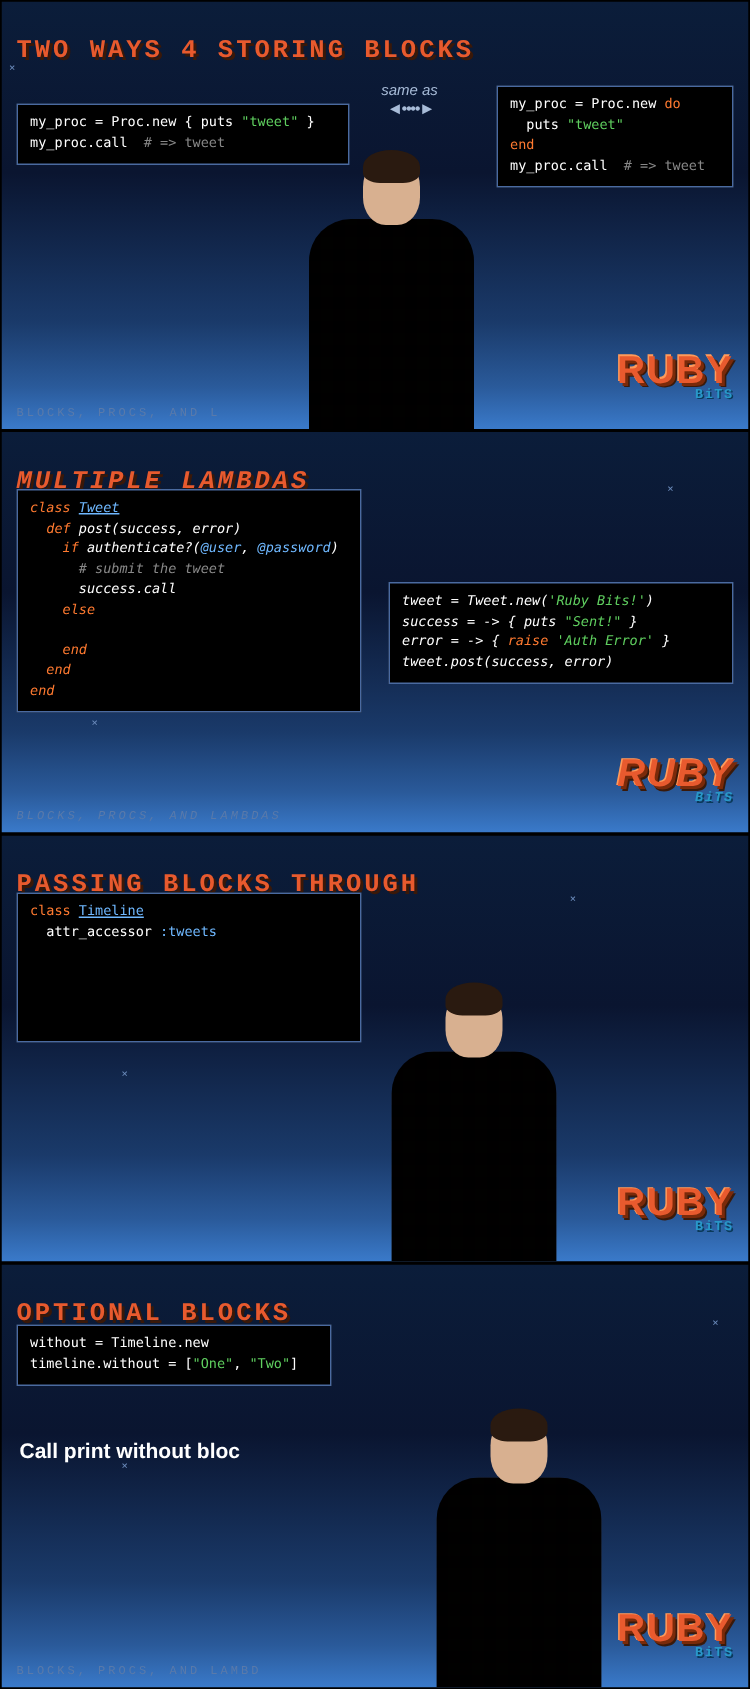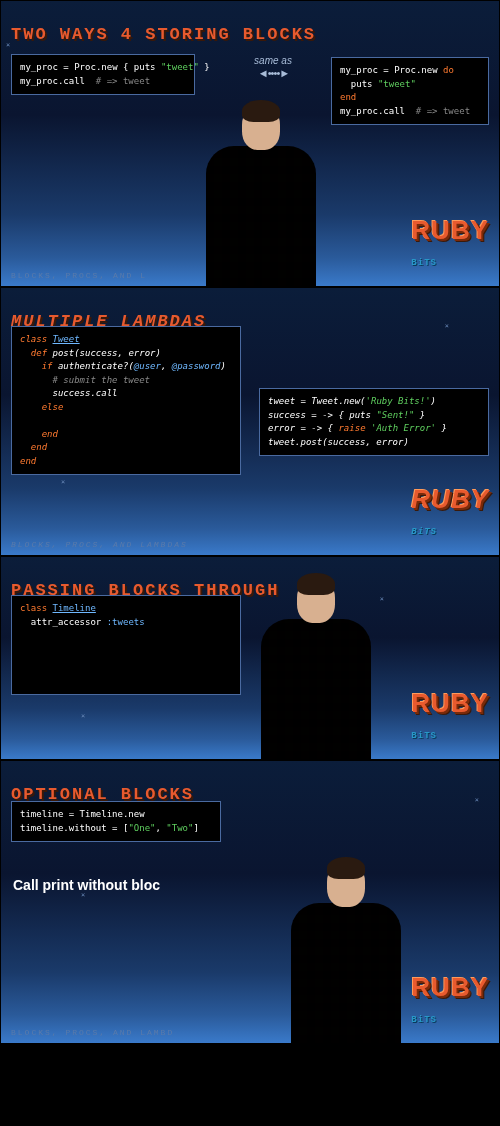--- a/index.html
+++ b/index.html
@@ -11,21 +11,21 @@
   }
   .slide {
     width: 500px;
     position: relative;
     background: linear-gradient(180deg, #0b1d3a 0%, #0a1530 40%, #1a3a6a 75%, #2a5a9a 90%, #3a7aca 100%);
     border: 1px solid #000;
     overflow: hidden;
   }
   .slide-1 { height: 287px; }
   .slide-2 { height: 269px; font-style: italic; }
-  .slide-3 { height: 204px; }
+  .slide-3 { height: 286px; }
   .slide-4 { height: 284px; }
   .title {
     font-family: "Courier New", monospace;
     font-weight: bold;
     font-size: 17px;
     letter-spacing: 2px;
     color: #e85a2e;
     text-shadow: 2px 2px 0 #3a1808;
     padding: 24px 10px 4px 10px;
   }
@@ -78,22 +78,22 @@
     text-shadow: 2px 2px 0 #7a2a0a, 3px 3px 0 #3a1a0a, -1px -1px 0 #ff9a5a;
     line-height: 0.9;
   }
   .logo-sub {
     font-family: "Courier New", monospace;
     font-size: 9px;
     font-weight: bold;
     letter-spacing: 1px;
     color: #2898c8;
     text-shadow: 1px 1px 0 #0a3a5a;
-    text-align: left;
-    margin-top: 16px;
+    text-align: right;
+    margin-top: 0;
   }
   .person {
     position: absolute;
     width: 130px;
   }
   .head {
     width: 38px; height: 46px;
     background: #d8b090;
     border-radius: 45% 45% 40% 40%;
     margin: 0 auto;
@@ -129,21 +129,21 @@
     position: absolute;
     margin-top: 28px;
   }
   .star { position: absolute; color:#6a8aba; font-size:7px; }
 </style>
 </head>
 <body>
 
 <div class="slide slide-1">
   <div class="title">TWO WAYS 4 STORING BLOCKS</div>
-  <div class="codebox" style="top:53px;left:10px;width:184px">
+  <div class="codebox" style="top:68px;left:10px;width:222px">
       <pre><span class="wht">my_proc = </span><span class="wht">Proc</span><span class="wht">.new { </span><span class="wht">puts </span><span class="str">"tweet"</span><span class="wht"> }</span>
 <span class="wht">my_proc.call  </span><span class="cmt"># =&gt; tweet</span></pre>
     </div>
   <div class="sameas" style="top:54px;left:238px;width:68px">
      <span>same as</span>
      <span class="arrows">◄ • • • • ►</span>
   </div>
   <div class="codebox" style="top:56px;right:10px;width:158px">
       <pre><span class="wht">my_proc = </span><span class="wht">Proc</span><span class="wht">.new </span><span class="kw">do</span>
 <span class="wht">  puts </span><span class="str">"tweet"</span>
@@ -210,21 +210,21 @@
   <div class="logo" style="bottom:18px;right:10px">
       <div class="logo-main">RUBY</div>
       <div class="logo-sub">BiTS</div>
     </div>
   <div class="footer"></div>
 </div>
 
 <div class="slide slide-4">
   <div class="title">OPTIONAL BLOCKS</div>
   <div class="codebox" style="top:40px;left:10px;width:210px">
-      <pre><span class="wht">timeline = Timeline.new</span>
+      <pre><span class="wht">without = Timeline.new</span>
 <span class="wht">timeline.without = [</span><span class="str">"One"</span><span class="wht">, </span><span class="str">"Two"</span><span class="wht">]</span></pre>
     </div>
   <div class="caption" style="top:88px;left:12px">Call print without bloc</div>
   <div class="star" style="top:35px;right:20px">×</div>
   <div class="star" style="top:130px;left:80px">×</div>
   <div class="person" style="bottom:0;left:280px">
       <div class="head">
         <div class="hair"></div>
       </div>
       <div class="body"></div>

